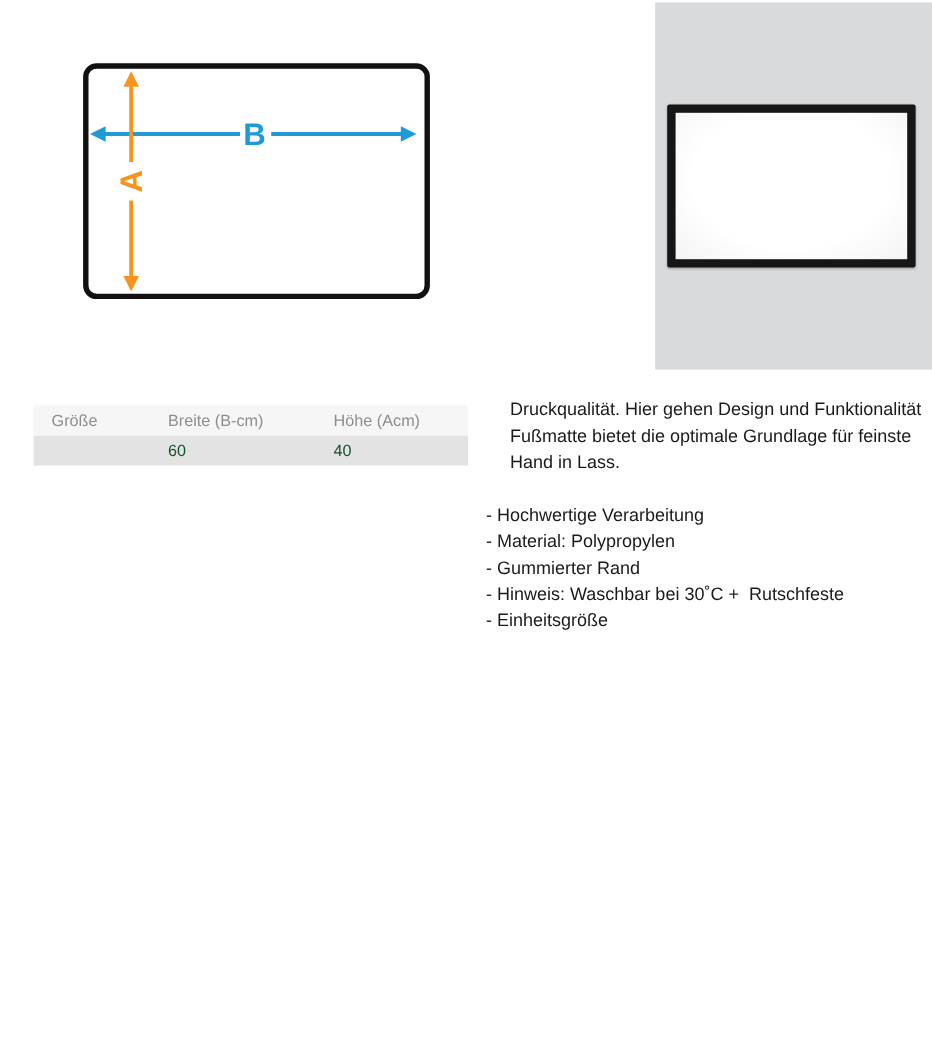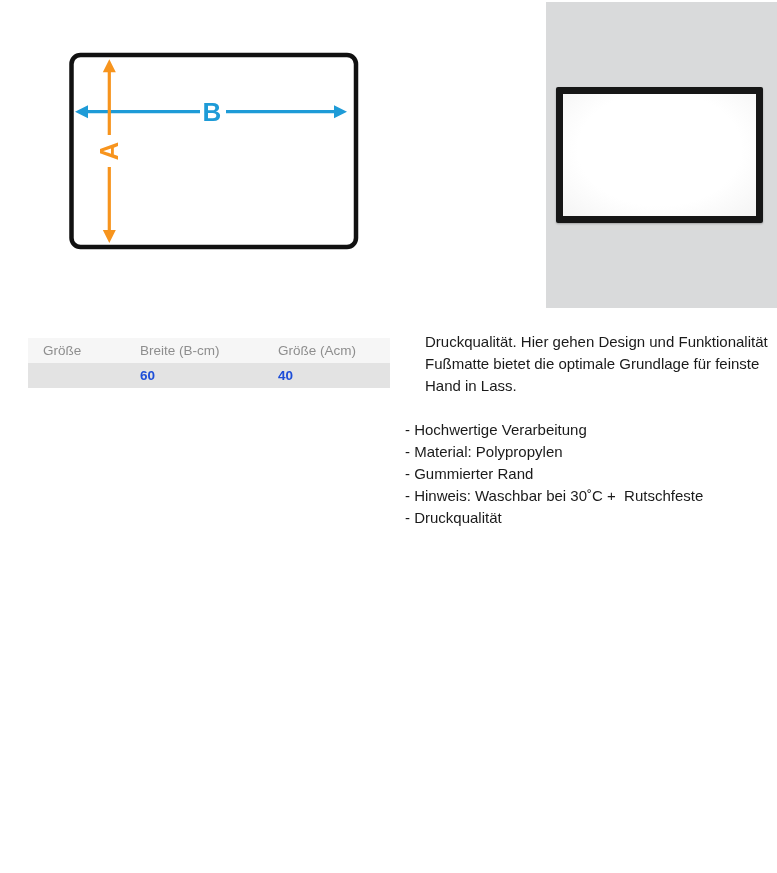--- a/index.html
+++ b/index.html
@@ -62,22 +62,21 @@
     display: flex;
     height: 25px;
     line-height: 25px;
   }
   .size-table .thead {
     background: #f6f6f6;
     color: #8e8e8e;
   }
   .size-table .tbody {
     background: #e3e3e3;
-    color: #1d4ed8;
-    font-weight: bold;
+    color: #14532d;
   }
   .size-table .c1 { width: 112px; padding-left: 15px; }
   .size-table .c2 { width: 137px; }
   .size-table .c3 { width: 113px; padding-left: 1px; }
 
   
   .description {
     position: absolute;
     left: 405px;
     top: 331px;
@@ -119,37 +118,37 @@
   <div class="product-photo">
     <div class="doormat">
       <div class="doormat-surface"></div>
     </div>
   </div>
 
   <div class="size-table">
     <div class="trow thead">
       <div class="c1">Größe</div>
       <div class="c2">Breite (B-cm)</div>
-      <div class="c3">Größe (Acm)</div>
+      <div class="c3">Höhe (Acm)</div>
     </div>
     <div class="trow tbody">
       <div class="c1"></div>
       <div class="c2">60</div>
       <div class="c3">40</div>
     </div>
   </div>
 
   <div class="description">
     <div class="intro">
       <div class="line cont">Druckqualität. Hier gehen Design und Funktionalität</div>
       <div class="line cont">Fußmatte bietet die optimale Grundlage für feinste</div>
       <div class="line cont">Hand in Lass.</div>
     </div>
     <div class="feature-list">
       <div class="line">- Hochwertige Verarbeitung</div>
       <div class="line">- Material: Polypropylen</div>
       <div class="line">- Gummierter Rand</div>
       <div class="line">- Hinweis: Waschbar bei 30˚C +  Rutschfeste</div>
-      <div class="line">- Druckqualität</div>
+      <div class="line">- Einheitsgröße</div>
     </div>
   </div>
 
 </div>
 
 </body></html>

